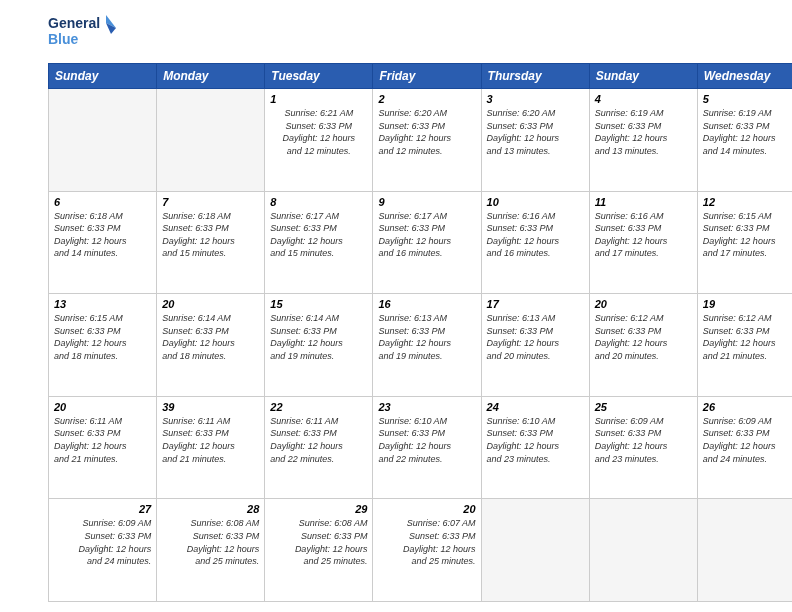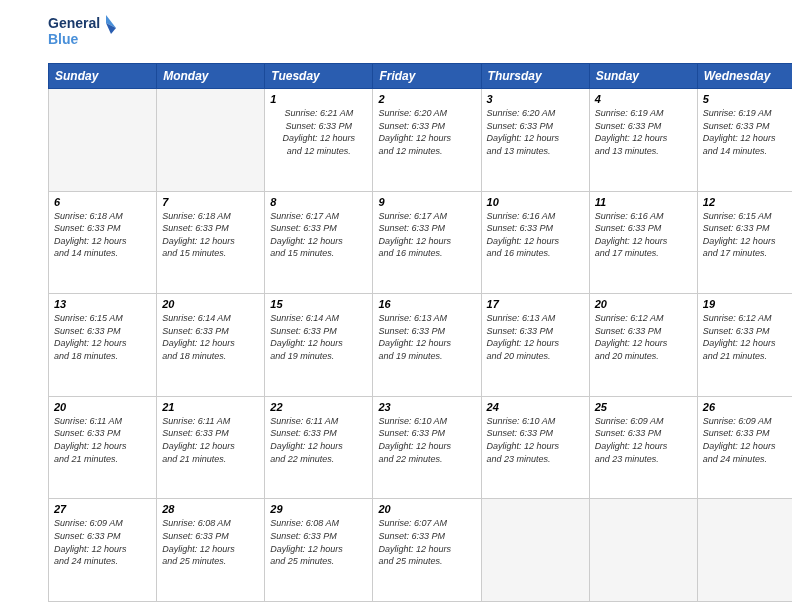--- a/index.html
+++ b/index.html
@@ -76,20 +76,21 @@
       color: #000;
       margin-bottom: 2px;
     }
     .day-info {
       font-size: 9px;
       color: #333;
       line-height: 1.4;
     }
     .last-row td {
       height: 70px;
+      text-align: right;
     }
   </style>
 </head>
 <body>
 
 <div class="page">
   <div class="header">
     <div class="logo">
 <svg width="70" height="45" viewBox="0 0 70 45">
   <text x="0" y="18" font-size="14" font-weight="bold" font-family="Arial" fill="#1a3a6b">General</text>
@@ -260,21 +261,21 @@
         </tr>
         <tr>
           <td>
             <div class="day-number">20</div>
             <div class="day-info" style="white-space: pre-line;">Sunrise: 6:11 AM
 Sunset: 6:33 PM
 Daylight: 12 hours
 and 21 minutes.</div>
           </td>
           <td>
-            <div class="day-number">21</div>
+            <div class="day-number">39</div>
             <div class="day-info" style="white-space: pre-line;">Sunrise: 6:11 AM
 Sunset: 6:33 PM
 Daylight: 12 hours
 and 21 minutes.</div>
           </td>
           <td>
             <div class="day-number">22</div>
             <div class="day-info" style="white-space: pre-line;">Sunrise: 6:11 AM
 Sunset: 6:33 PM
 Daylight: 12 hours

